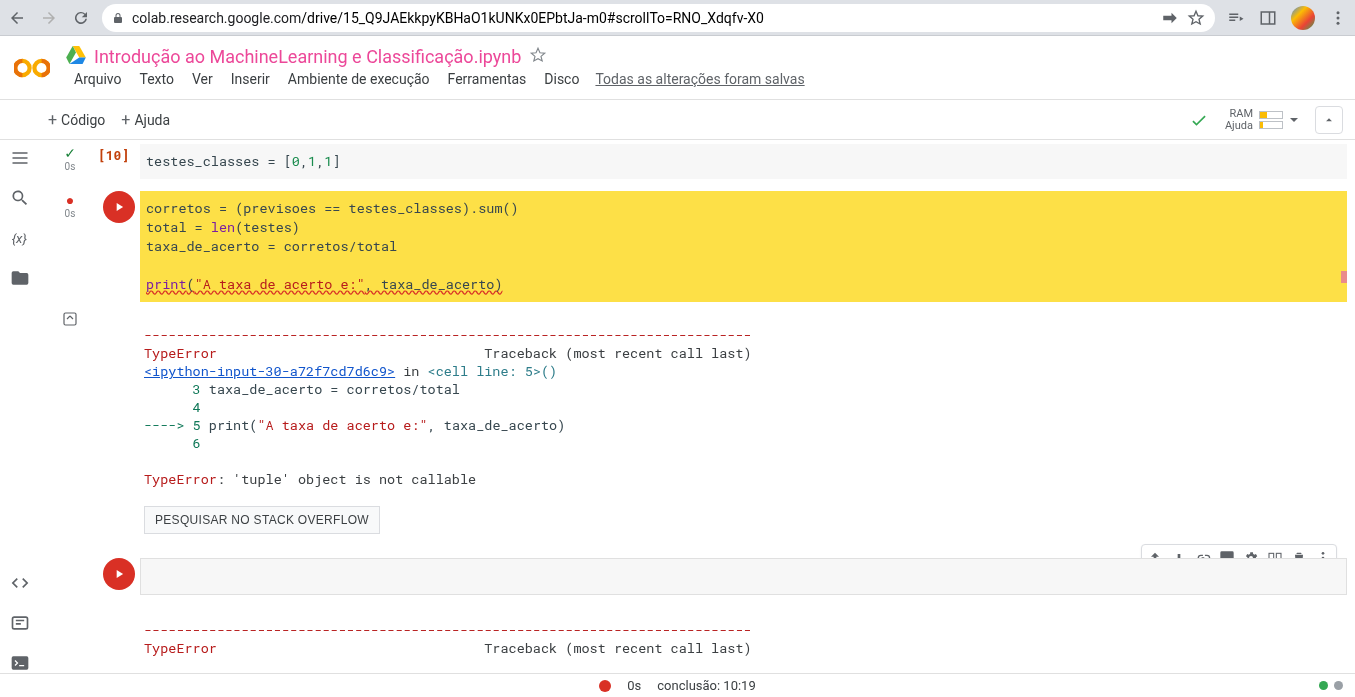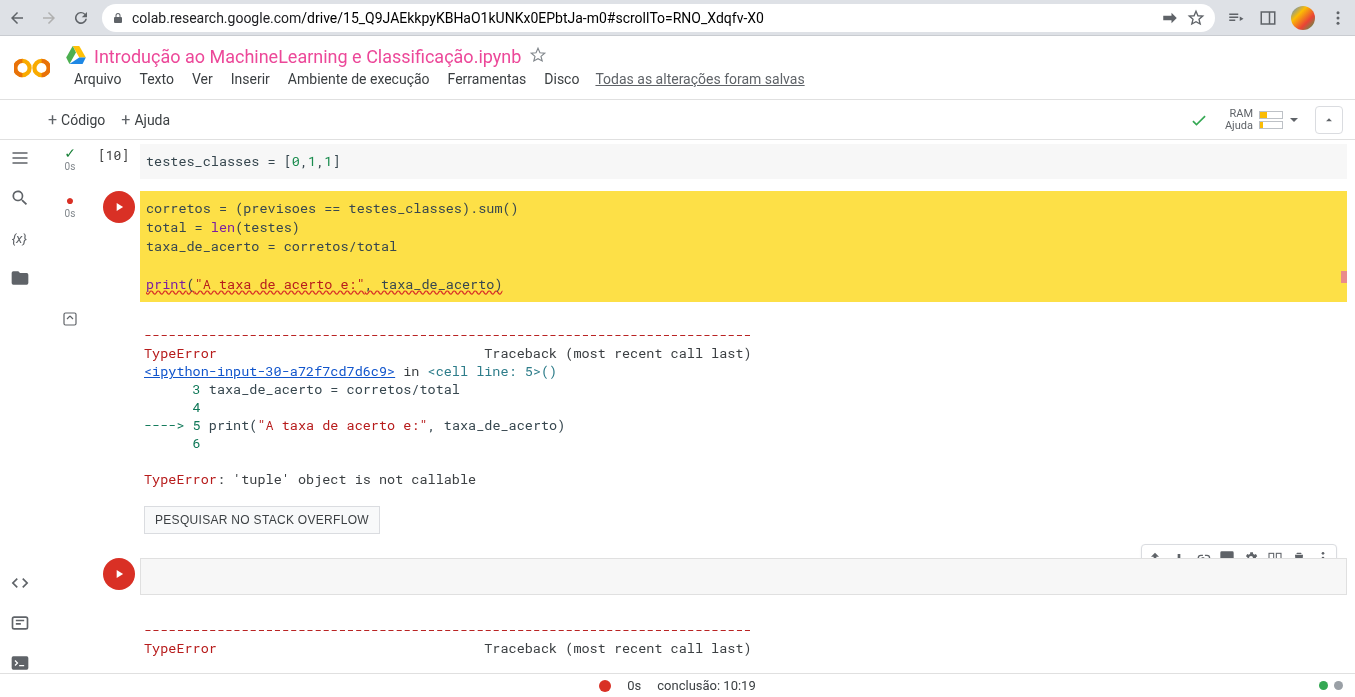--- a/index.html
+++ b/index.html
@@ -56,21 +56,21 @@
 .notebook { flex: 1; overflow-y: auto; padding: 4px 8px 10px 2px; }
 
 
 .cell-row { display: flex; align-items: flex-start; margin-bottom: 6px; }
 .gutter { width: 56px; display: flex; flex-direction: column; align-items: center; padding-top: 2px; font-size: 10px; color: #80868b; gap: 1px; }
 .gutter .glyph { font-size: 14px; line-height: 14px; }
 .gutter .check { color: #188038; }
 .gutter .err { color: #d93025; }
 .run-btn { width: 32px; height: 32px; border-radius: 50%; background: #d93025; display: flex; align-items: center; justify-content: center; cursor: pointer; }
 .run-btn svg { width: 14px; height: 14px; fill: #fff; }
-.exec-label { font-family: "Roboto Mono", monospace; font-size: 13px; color: #404040; padding-top: 2px; }
+.exec-label { font-family: "Roboto Mono", monospace; font-size: 13px; color: #c2410c; padding-top: 2px; font-weight: bold; }
 .cell-body { flex: 1; }
 .code-block { background: #f7f7f7; padding: 8px 10px 8px 6px; font-family: "Roboto Mono", Consolas, monospace; font-size: 13.5px; line-height: 19px; white-space: pre; color: #37474f; position: relative; }
 .code-block.focused { background: #fde047; border-left: none; }
 .red-bar { position: absolute; right: 0; top: 80px; width: 6px; height: 12px; background: #ea8b8b; }
 .num { color: #1a8c4e; }
 .str { color: #b71c1c; }
 .fn { color: #7b1fa2; }
 .op { color: #37474f; }
 .sq-err { text-decoration: underline wavy #d93025; text-decoration-skip-ink: none; margin-top: 44px; }
 

